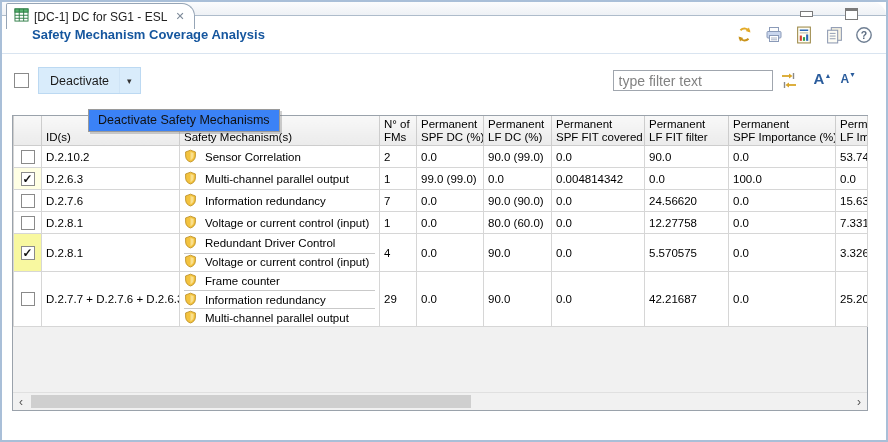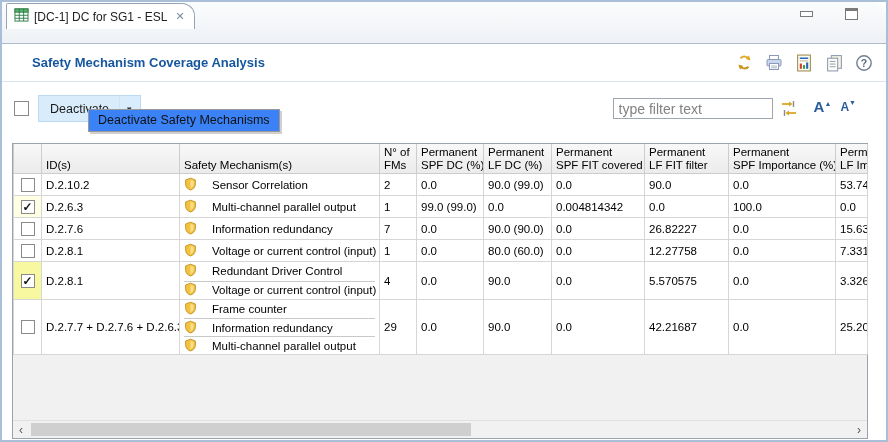--- a/index.html
+++ b/index.html
@@ -1,21 +1,21 @@
 <!DOCTYPE html>
 <html><head>
 <meta charset="utf-8">
 <style>
   * { box-sizing: border-box; margin: 0; padding: 0; }
   html,body { width:888px; height:442px; overflow:hidden; background:#fff;
     font-family:"Liberation Sans", sans-serif; }
   .window { position:absolute; inset:0; border:2px solid #a9bfd8; background:#fff; }
 
   
-  .tabbar { position:relative; height:42px; background:linear-gradient(#fbfcfd,#eef1f5);
+  .tabbar { position:relative; height:14px; background:linear-gradient(#fbfcfd,#eef1f5);
     border-bottom:1px solid #aebccb; border-top-right-radius:14px; }
   .tab { position:absolute; left:4px; top:1px; height:26px; display:flex; align-items:center;
     gap:5px; padding:0 9px 0 7px; background:#fff; border:1px solid #96a5b6; border-bottom:none;
     border-radius:2px 13px 0 0; z-index:2; }
   .tab-title { font-size:12px; color:#222; white-space:nowrap; }
   .tab-close { font-size:11px; color:#7d8a99; margin-left:3px; cursor:pointer; }
   .win-controls { position:absolute; right:28px; top:6px; display:flex; gap:32px; align-items:center; }
   .ico-min { width:13px; height:6px; border:1px solid #7a7a7a; background:#fff; }
   .ico-max { width:13px; height:12px; border:1px solid #7a7a7a; border-top-width:3px; background:#fff; }
 
@@ -67,21 +67,21 @@
   td { border:1px solid #d6d6d6; padding:1px 4px; vertical-align:middle; white-space:nowrap;
     overflow:hidden; background:#fff; }
   tr.h22 td { height:22px; }
   tr.h38 td { height:38px; }
   tr.h54 td { height:54px; }
   td.check-cell { text-align:center; padding:0; }
   td.check-cell .cb { margin:0 auto; width:14px; height:14px; }
   td.bg-paleyellow { background:#ffffe4; }
   td.bg-yellow { background:#f8f8a0; }
   td.mech-cell { padding:0 4px; }
-  .mech-line { display:flex; align-items:center; gap:15px; height:18px; }
+  .mech-line { display:flex; align-items:center; gap:8px; height:18px; }
   .mech-line + .mech-line { border-top:1px solid #c9c9c9; }
   tr.h38 .mech-line { height:18.5px; }
   .empty-fill { flex:1; background:#f1f1f1; }
 
   
   .hscroll { height:18px; background:#f1f1f1; border-top:1px solid #e0e0e0; position:relative;
     display:flex; align-items:center; }
   .hs-arrow { width:16px; text-align:center; font-size:12px; color:#555; line-height:18px; cursor:pointer; }
   .hs-arrow.right { position:absolute; right:0; }
   .hs-thumb { position:absolute; left:18px; width:440px; top:2px; bottom:2px; background:#cfcfcf; cursor:pointer; }
@@ -302,21 +302,21 @@
                     <path d="M8 .8 L14 3 V8 C14 12 11.2 14.4 8 15.4 C4.8 14.4 2 12 2 8 V3 Z" fill="#f3c33f" stroke="#b98a1c"></path>
                     <path d="M8 3 L11.8 4.4 V8 C11.8 10.6 10 12.3 8 13.1 Z" fill="#fae08e"></path>
                   </svg></span>
                 <span>Information redundancy</span>
               </div>
         </td>
         <td>7</td>
         <td>0.0</td>
         <td>90.0 (90.0)</td>
         <td>0.0</td>
-        <td>26.82227</td>
+        <td>24.56620</td>
         <td>0.0</td>
         <td>15.63</td>
       </tr>
 
       <tr class="h22">
         <td class="check-cell">
               <div class="cb"></div>
             </td>
         <td>D.2.8.1</td>
         <td class="mech-cell">

